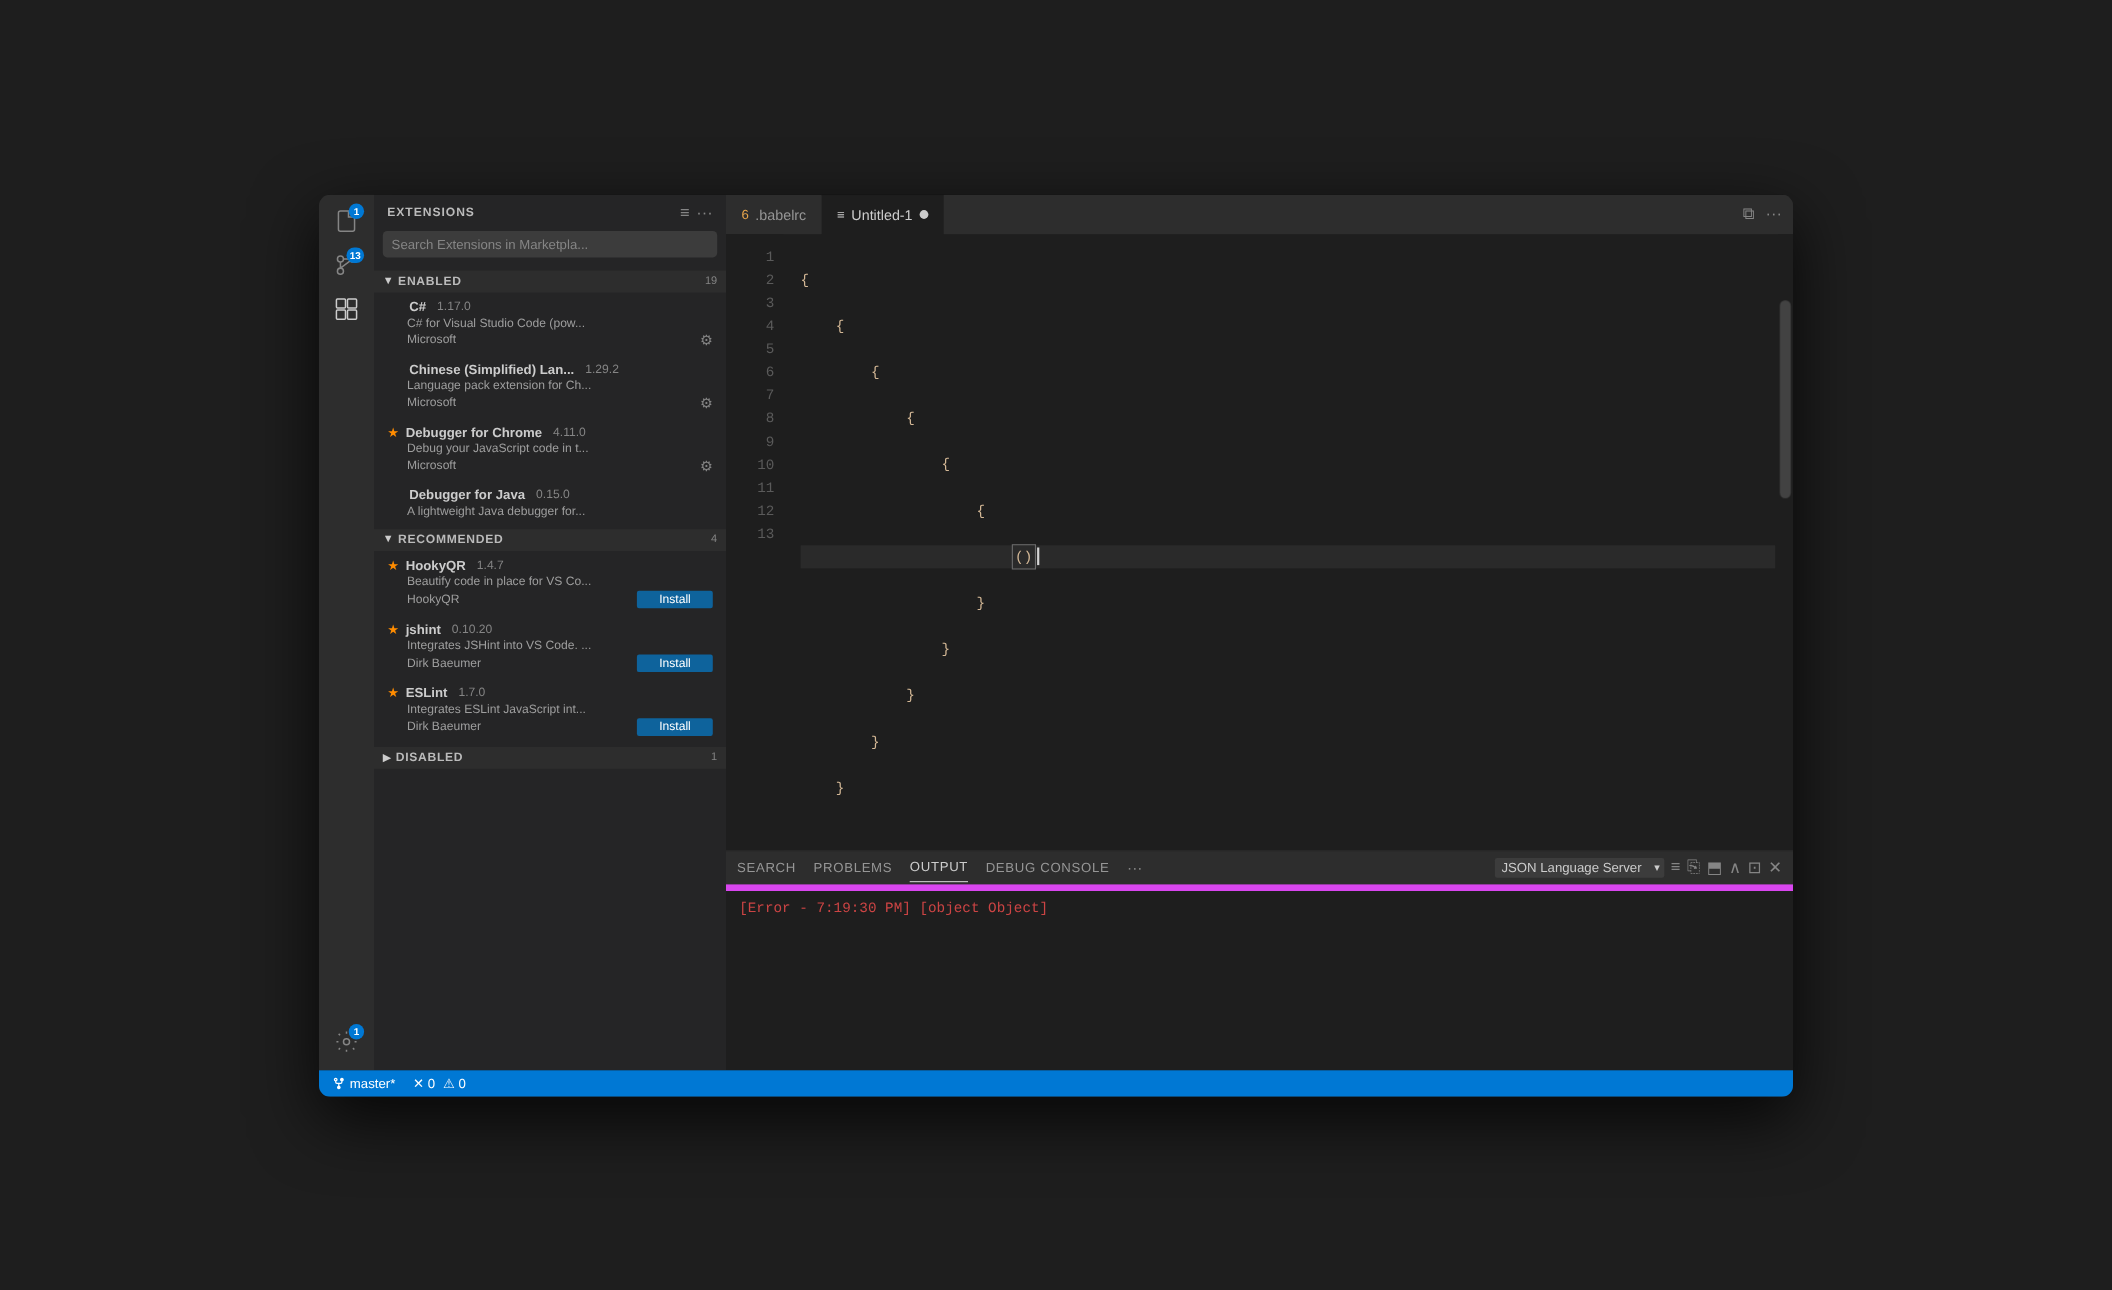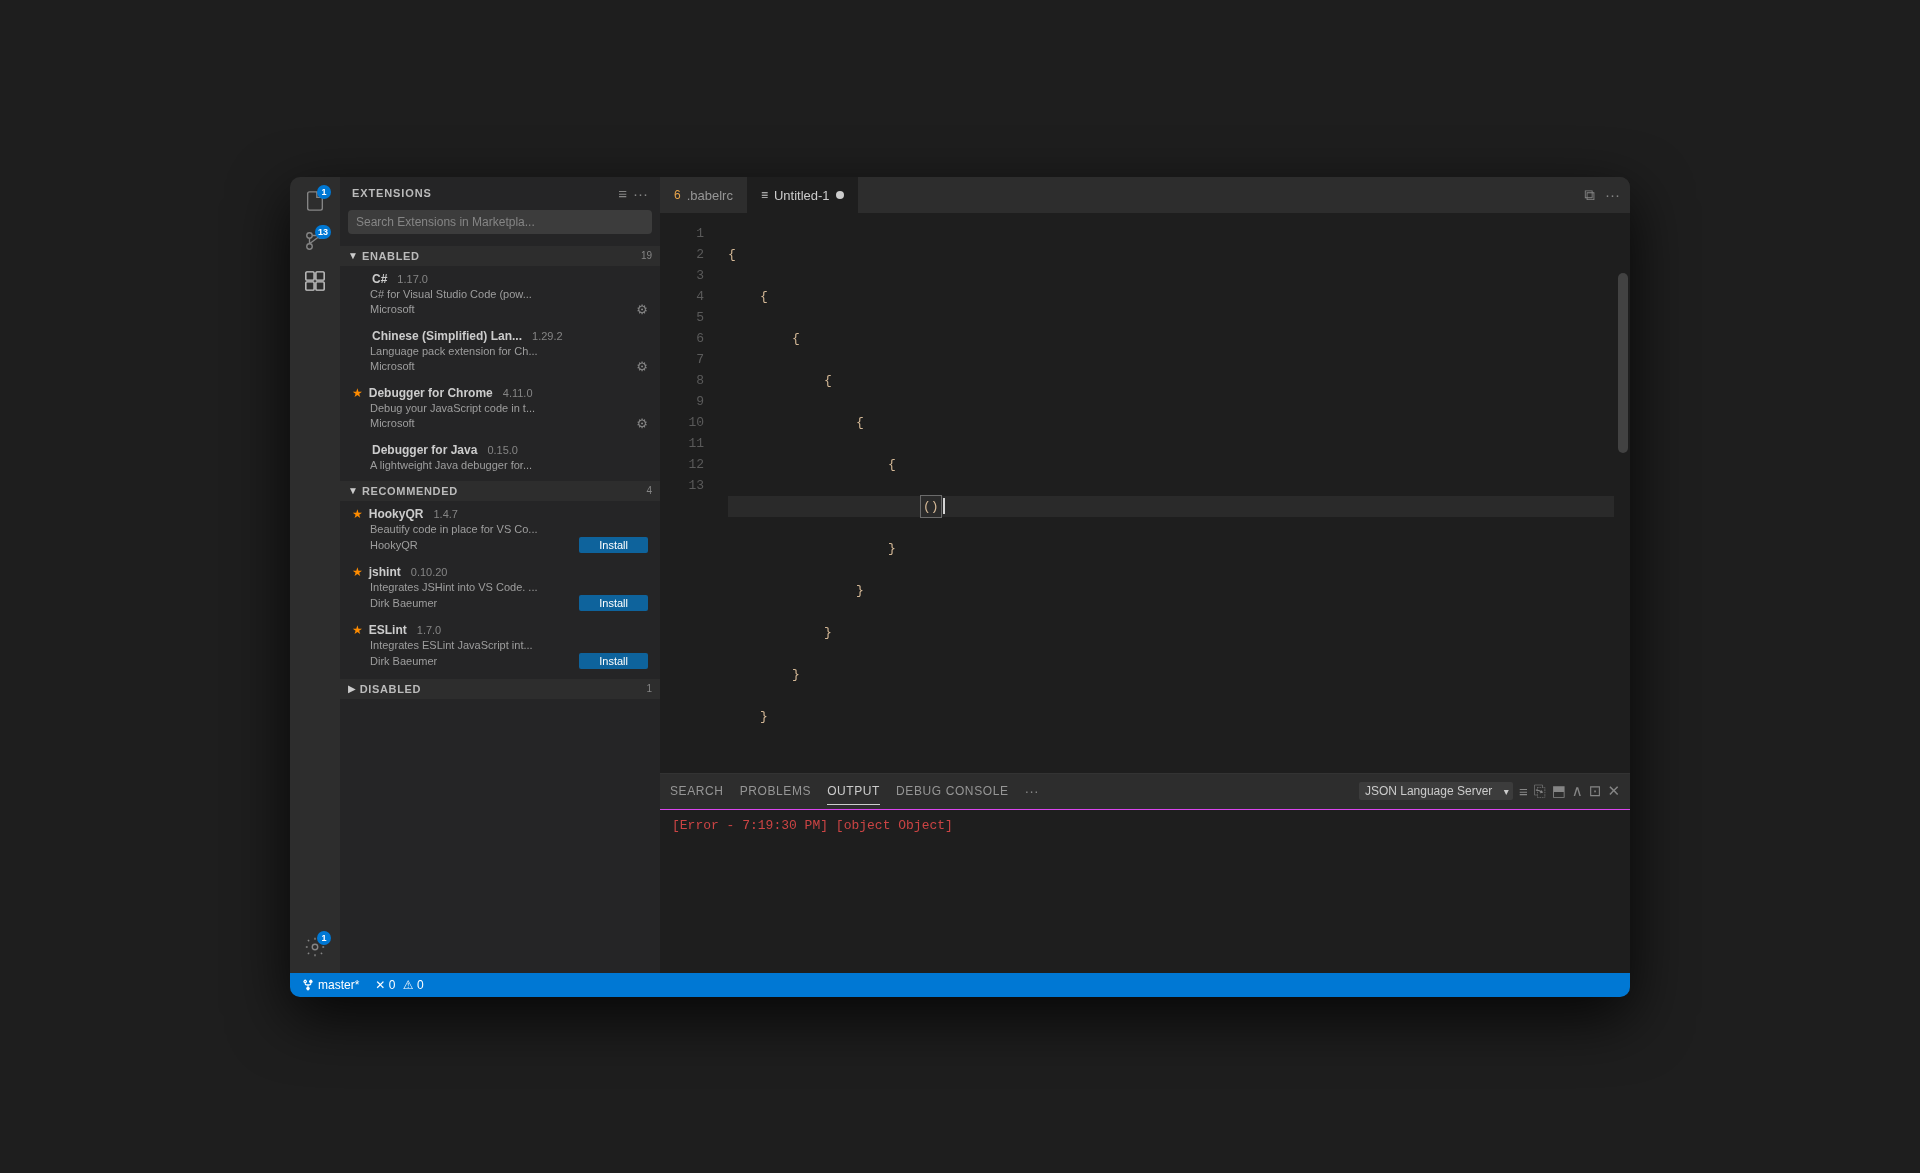--- a/index.html
+++ b/index.html
@@ -370,21 +370,21 @@
       flex-direction: column;
       flex-shrink: 0;
     }
     .panel-tabs {
       height: 36px;
       background: #2d2d2d;
       display: flex;
       align-items: center;
       padding: 0 10px;
       gap: 16px;
-      border-bottom: 1px solid #d946ef;
+      border-bottom: 6px solid #d946ef;
     }
     .panel-tab {
       font-size: 12px;
       color: #969696;
       cursor: pointer;
       padding: 6px 0;
       text-transform: uppercase;
       letter-spacing: 0.05em;
     }
     .panel-tab.active {

